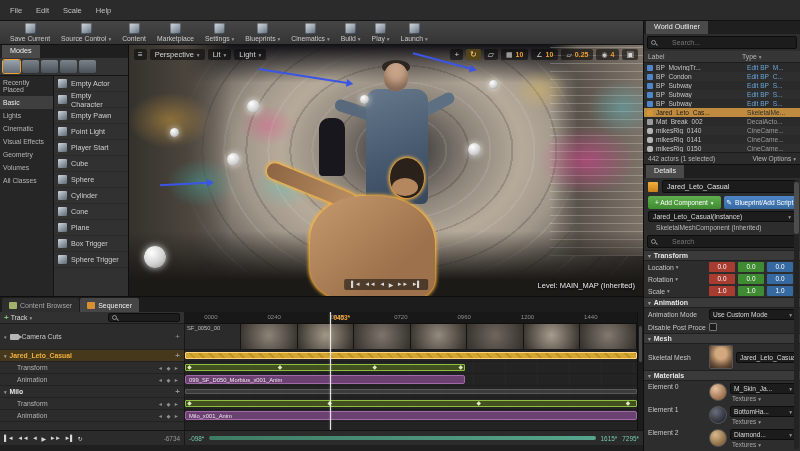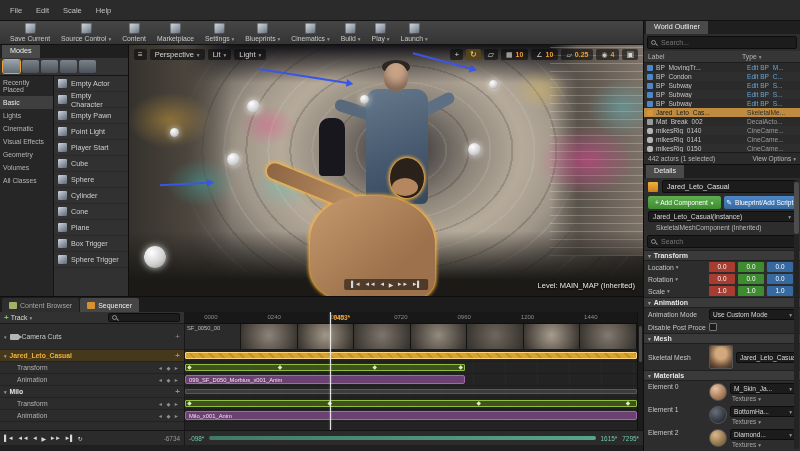--- a/index.html
+++ b/index.html
@@ -24,21 +24,21 @@
   
   .content-row{flex:1;display:flex;overflow:hidden;}
   .left-stack{width:643px;display:flex;flex-direction:column;}
   .right-col{width:157px;border-left:1px solid #0e0e0e;display:flex;flex-direction:column;background:#2d2d2d;}
   .main-row{height:251px;display:flex;overflow:hidden;}
 
   
   .panel-tabs{height:13px;background:#1f1f1f;display:flex;padding-left:2px;align-items:flex-end;}
   .ptab{background:#3c3c3c;color:#d6d6d6;font-size:7.2px;padding:0 8px;height:15px;line-height:13px;border-radius:2px 2px 0 0;display:flex;gap:3px;align-items:center;}
   .ptab.active{background:#4a4a4a;color:#efefef;}
-  .srch{height:13px;margin:2px 3px;background:#1c1c1c;border:1px solid #0d0d0d;border-radius:2px;display:flex;align-items:center;padding:0 3px;gap:3px;}
+  .srch{height:13px;margin:2px 3px;background:#1c1c1c;border:1px solid #0d0d0d;border-radius:2px;display:flex;align-items:center;padding:0 3px;gap:14px;}
   .srch input{flex:1;min-width:0;background:transparent;border:none;outline:none;color:#cfcfcf;font-size:7px;font-family:inherit;}
   .srch input::placeholder{color:#777;}
   .mag{width:5px;height:5px;border:1px solid #8f8f8f;border-radius:50%;position:relative;flex:0 0 auto;}
   .mag::after{content:"";position:absolute;width:3px;height:1px;background:#8f8f8f;right:-3px;bottom:-1px;transform:rotate(45deg);}
 
   
   .modes{width:129px;background:#2f2f2f;border-right:1px solid #0e0e0e;display:flex;flex-direction:column;}
   .mode-icons{height:17px;display:flex;gap:2px;align-items:center;padding:0 3px;background:#333;}
   .mode-ic{width:17px;height:13px;border-radius:2px;background:linear-gradient(#7b828a,#4b5158);}
   .mode-ic.act{background:linear-gradient(#9aa3ad,#636b74);box-shadow:0 0 0 1px #f0a030;}

